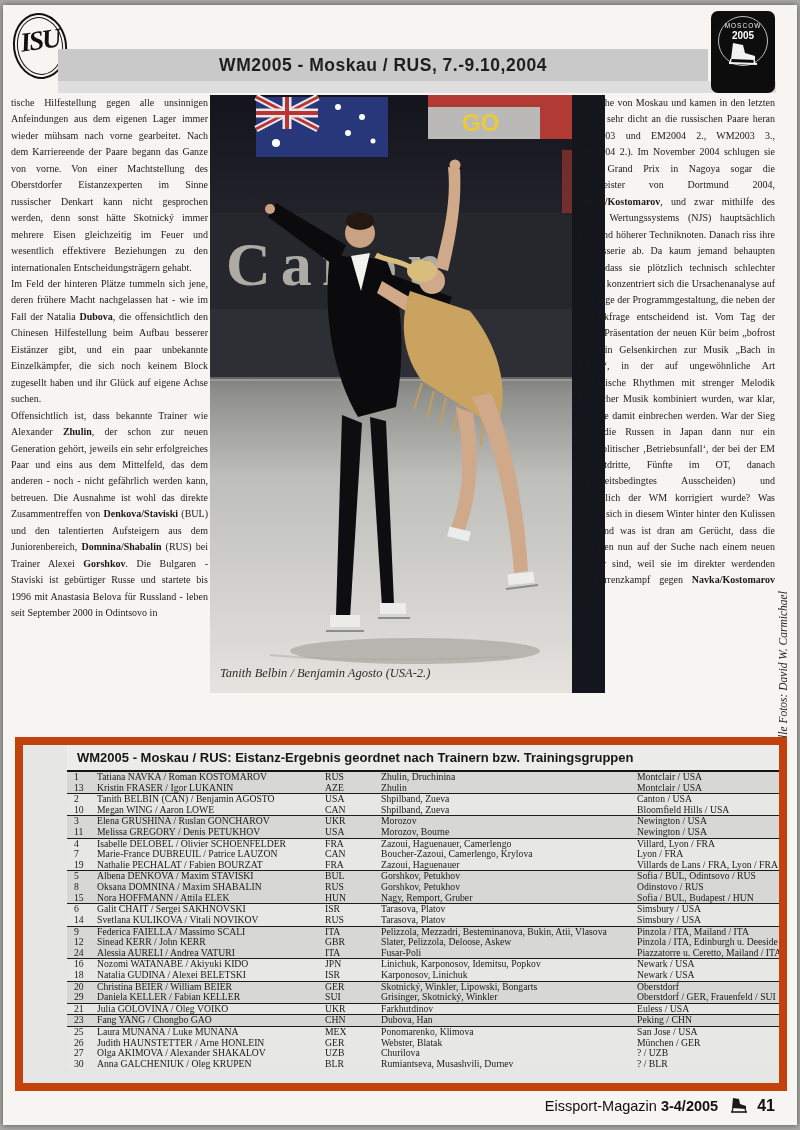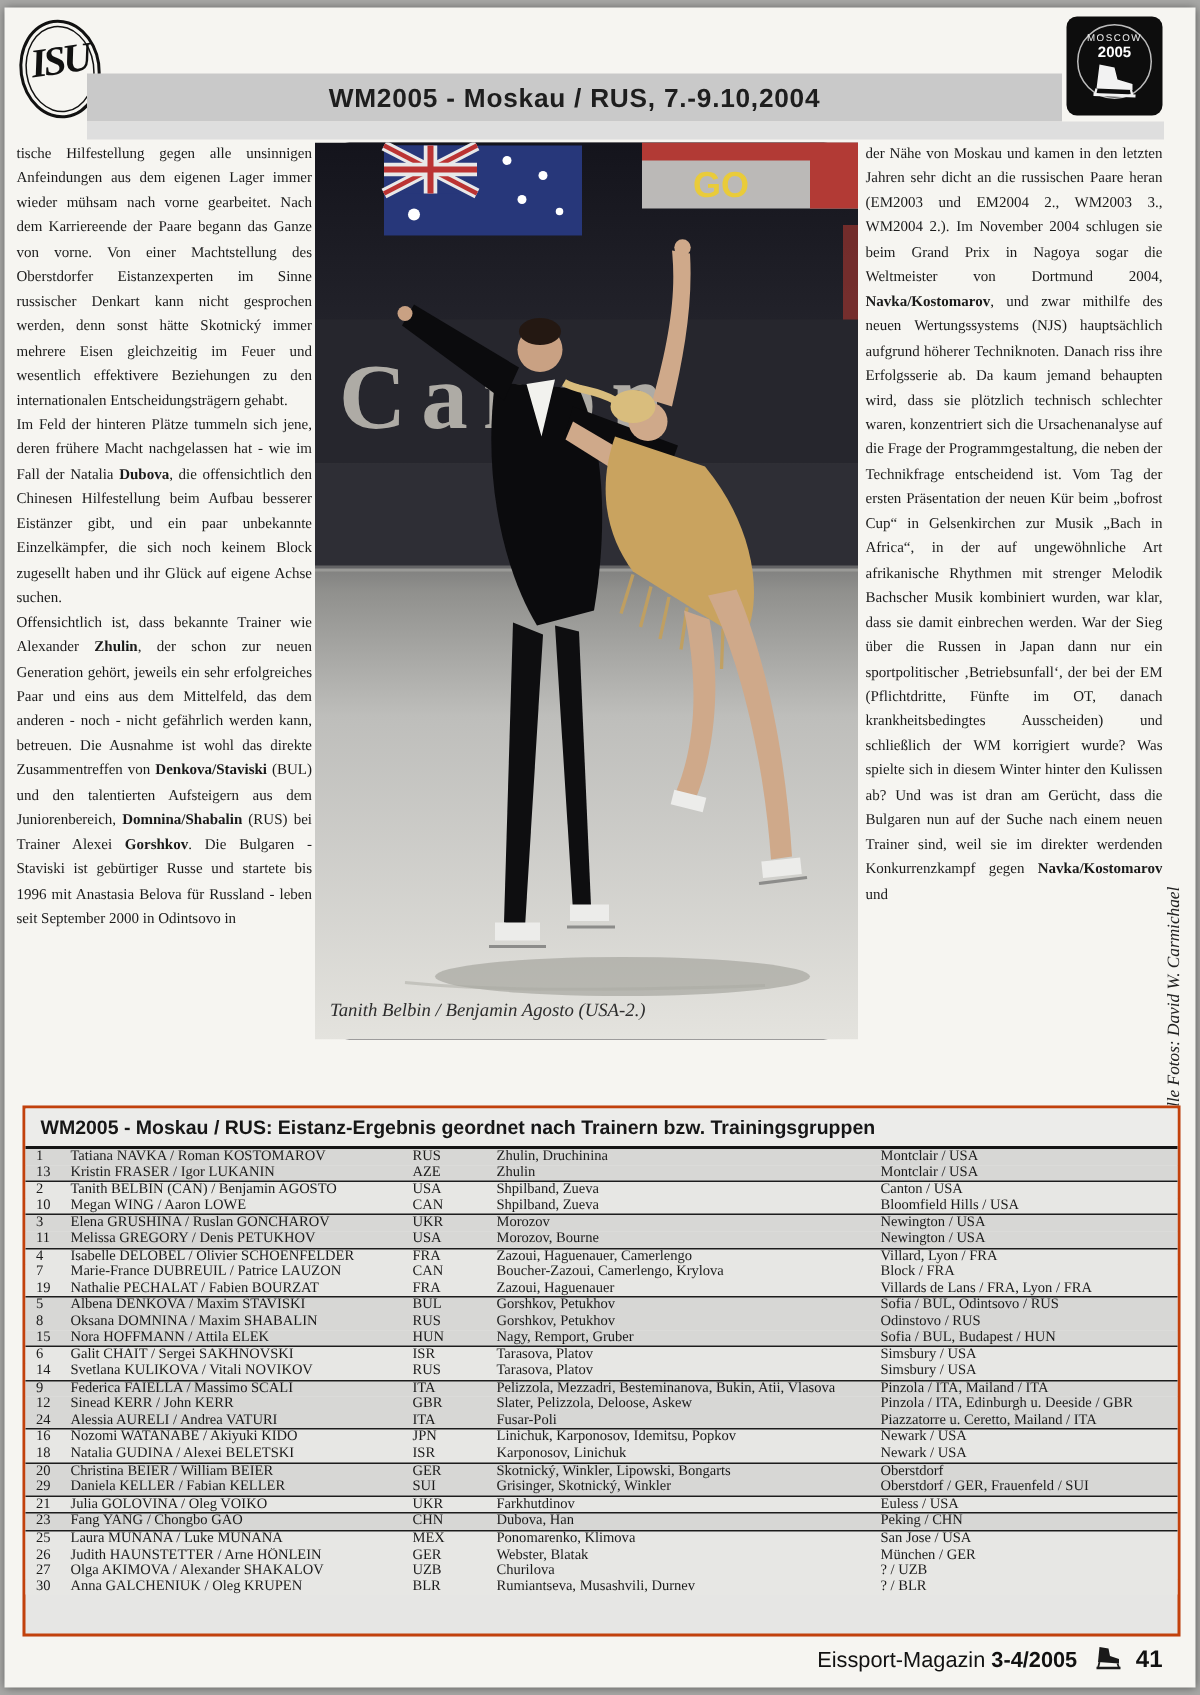--- a/index.html
+++ b/index.html
@@ -15,21 +15,21 @@
   .isu-ellipse:before{content:"";position:absolute;left:2px;top:2px;right:2px;bottom:2px;
                border:1.5px solid #111;border-radius:50%;}
   .isu-text{position:absolute;left:0;top:16px;width:58px;text-align:center;
             font-family:"Liberation Serif",serif;font-style:italic;font-weight:bold;
             font-size:27px;letter-spacing:-2px;color:#111;transform:rotate(-8deg);}
   .title-bar{position:absolute;left:55px;top:44px;width:650px;height:32px;background:#c9c9c9;
              display:flex;align-items:center;justify-content:center;}
   .title-bar-2{position:absolute;left:55px;top:76px;width:718px;height:12px;background:#dedede;}
   .page-title{font-family:"Liberation Sans",sans-serif;font-size:17.5px;font-weight:600;
               letter-spacing:.5px;color:#1e1e1e;}
-  .moscow-badge{position:absolute;left:708px;top:6px;width:64px;height:66px;background:#0d0d0d;
+  .moscow-badge{position:absolute;left:708px;top:6px;width:64px;height:82px;background:#0d0d0d;
                 border-radius:7px;overflow:hidden;}
   .badge-ring{position:absolute;left:7px;top:5px;width:48px;height:48px;border:1.5px solid #e8e8e8;
               border-radius:50%;opacity:.8;}
   .badge-word{position:absolute;left:0;top:11px;width:64px;text-align:center;color:#f0f0f0;
               font-family:"Liberation Sans",sans-serif;font-size:6.5px;letter-spacing:1px;}
   .badge-year{position:absolute;left:0;top:19px;width:64px;text-align:center;color:#fff;
               font-family:"Liberation Sans",sans-serif;font-size:10px;font-weight:bold;}
   .badge-skate{position:absolute;left:14px;top:30px;}
 
   
@@ -37,28 +37,28 @@
        font-size:10px;line-height:16.45px;}
   .col p{margin:0;}
   .col b{font-weight:bold;}
   #left-col{left:8px;width:197px;}
   #right-col{left:574px;width:198px;}
   .photo-credit{position:absolute;left:774px;top:512px;height:228px;
       writing-mode:vertical-rl;transform:rotate(180deg);font-style:italic;
       font-size:11.5px;color:#222;white-space:nowrap;}
 
   
-  .photo{position:absolute;left:207px;top:90px;width:362px;height:598px;background:#15151d;border-radius:23px;}
+  .photo{position:absolute;left:207px;top:90px;width:395px;height:598px;background:#15151d;}
   .photo svg{display:block;}
   .photo-caption{position:absolute;left:10px;bottom:12px;font-style:italic;font-size:12.5px;
                  color:#2d2d2d;}
 
   
   .results{position:absolute;left:12px;top:732px;width:772px;height:354px;
-           border:2px solid #c2410c;background:#e6e6e4;box-sizing:border-box;}
+           border:8px solid #c2410c;background:#e6e6e4;box-sizing:border-box;padding-left:44px;}
   .table-title{height:25px;line-height:25px;padding-left:10px;background:#ececea;
       border-bottom:2px solid #151515;font-family:"Liberation Sans",sans-serif;
       font-weight:bold;font-size:13px;color:#161616;}
   .trow{display:flex;height:10.62px;line-height:10.8px;font-size:9.7px;white-space:nowrap;
         overflow:hidden;}
   .trow.shade-a{background:#d7d7d5;}
   .trow.shade-b{background:#e7e7e4;}
   .trow.gsep{border-top:1.6px solid #1c1c1c;}
   .c-place{flex:0 0 30px;padding-left:7px;box-sizing:border-box;}
   .c-names{flex:0 0 228px;}
@@ -247,21 +247,21 @@
           <div class="c-names">Isabelle DELOBEL / Olivier SCHOENFELDER</div>
           <div class="c-nation">FRA</div>
           <div class="c-trainers">Zazoui, Haguenauer, Camerlengo</div>
           <div class="c-site">Villard, Lyon / FRA</div>
         </div>
         <div class="trow shade-b">
           <div class="c-place">7</div>
           <div class="c-names">Marie-France DUBREUIL / Patrice LAUZON</div>
           <div class="c-nation">CAN</div>
           <div class="c-trainers">Boucher-Zazoui, Camerlengo, Krylova</div>
-          <div class="c-site">Block / FRA</div>
+          <div class="c-site">Lyon / FRA</div>
         </div>
         <div class="trow shade-b">
           <div class="c-place">19</div>
           <div class="c-names">Nathalie PECHALAT / Fabien BOURZAT</div>
           <div class="c-nation">FRA</div>
           <div class="c-trainers">Zazoui, Haguenauer</div>
           <div class="c-site">Villards de Lans / FRA, Lyon / FRA</div>
         </div>
         <div class="trow shade-a gsep">
           <div class="c-place">5</div>

